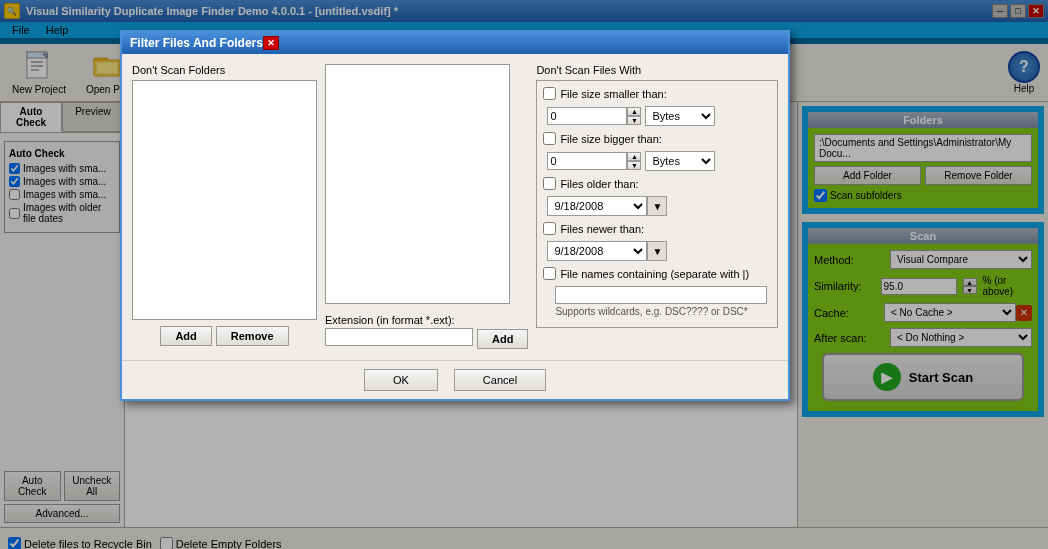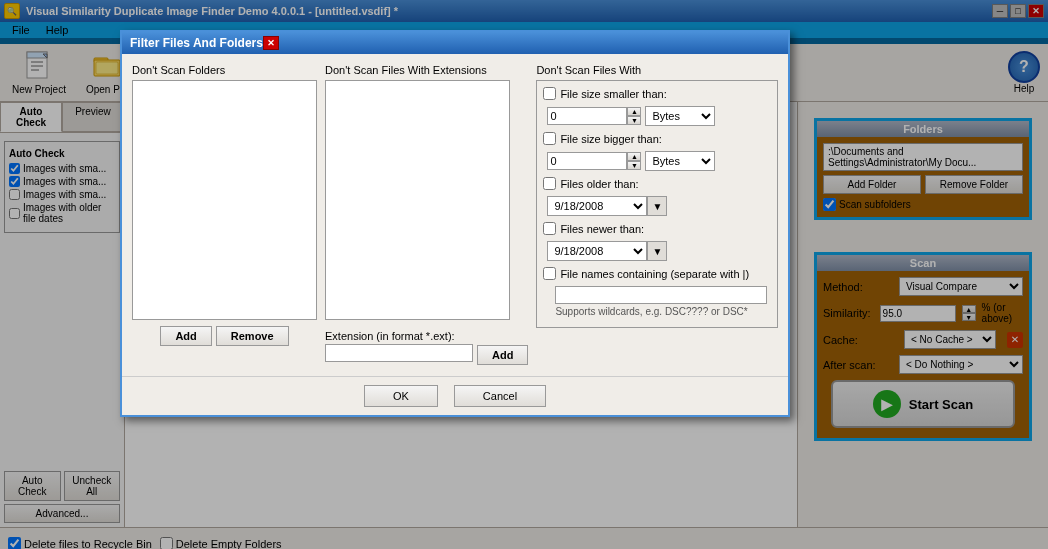--- a/index.html
+++ b/index.html
@@ -38,35 +38,35 @@
     .left-panel-buttons { padding: 4px; display: flex; flex-direction: column; gap: 3px; }
     .panel-button-row { display: flex; gap: 3px; }
     .panel-btn { flex: 1; padding: 3px 4px; font-size: 10px; background: linear-gradient(to bottom, #f5f5f5, #e0ddd8); border: 1px solid #999; cursor: pointer; }
     .adv-btn { padding: 3px 8px; font-size: 10px; background: linear-gradient(to bottom, #f5f5f5, #e0ddd8); border: 1px solid #999; cursor: pointer; width: 100%; }
     
     
     .grid-area { flex: 1; background: white; border-right: 1px solid #b0a8a0; overflow: hidden; position: relative; }
     
     
     .right-panel { width: 250px; background: #f0ede8; display: flex; flex-direction: column; }
-    .right-section { border: 3px solid #0ea5e9; margin: 16px; background: #a16207; }
+    .right-section { border: 6px solid #0ea5e9; margin: 4px; background: #84cc16; }
     .right-section-title { background: linear-gradient(to bottom, #b0b8c8, #8090a8); color: white; font-weight: bold; font-size: 11px; padding: 2px 6px; text-align: center; }
     .right-section-content { padding: 6px; }
     .folder-path { background: white; border: 1px solid #999; padding: 2px 4px; font-size: 10px; margin-bottom: 4px; min-height: 16px; }
     .right-btn-row { display: flex; gap: 4px; margin-bottom: 4px; justify-content: space-between; }
     .right-btn { flex: 1; padding: 3px 6px; font-size: 10px; background: linear-gradient(to bottom, #f5f5f5, #e0ddd8); border: 1px solid #999; cursor: pointer; }
     .subfolder-row { display: flex; align-items: center; gap: 3px; font-size: 10px; }
     .scan-row { display: flex; align-items: center; gap: 6px; margin-bottom: 6px; font-size: 11px; }
     .scan-label { width: 70px; }
     .scan-select { flex: 1; padding: 2px; font-size: 10px; border: 1px solid #999; background: white; }
     .scan-number { width: 76px; padding: 2px; font-size: 10px; border: 1px solid #999; }
     .scan-percent { font-size: 10px; }
     .spin-btn { display: flex; flex-direction: column; }
     .spin-arrow { width: 14px; height: 8px; background: linear-gradient(to bottom, #f5f5f5, #e0ddd8); border: 1px solid #999; display: flex; align-items: center; justify-content: center; font-size: 7px; cursor: pointer; }
-    .cache-row { display: flex; align-items: center; gap: 11px; margin-bottom: 6px; }
+    .cache-row { display: flex; align-items: center; gap: 0; margin-bottom: 6px; }
     .cache-icon { width: 16px; height: 16px; background: #cc3300; border-radius: 2px; display: flex; align-items: center; justify-content: center; color: white; font-size: 10px; cursor: pointer; }
     .start-scan-btn { background: linear-gradient(to bottom, #f0f0f0, #d8d8d8); border: 2px solid #999; border-radius: 6px; padding: 8px 16px; display: flex; align-items: center; justify-content: center; gap: 8px; cursor: pointer; margin: 4px 8px; font-size: 13px; font-weight: bold; }
     .play-icon { width: 28px; height: 28px; background: #22aa22; border-radius: 50%; display: flex; align-items: center; justify-content: center; color: white; font-size: 14px; }
     
     
     .bottom-bar { background: #f0ede8; border-top: 1px solid #b0a8a0; padding: 4px 8px; display: flex; align-items: center; gap: 8px; height: 32px; }
     .bottom-checkbox { display: flex; align-items: center; gap: 3px; font-size: 11px; }
     
     
     .help-btn { display: flex; flex-direction: column; align-items: center; padding: 4px; cursor: pointer; font-size: 10px; }
@@ -278,21 +278,20 @@
         <div class="modal-col">
           <div class="modal-col-title">Don't Scan Folders</div>
           <div class="modal-listbox"></div>
           <div class="modal-btn-row">
             <button class="modal-btn">Add</button>
             <button class="modal-btn">Remove</button>
           </div>
         </div>
 
         <div class="modal-col">
-          <div class="modal-col-title">Don't Scan Files With Extensions</div>
           <div class="modal-listbox"></div>
           <div style="margin-top:4px;">
             <div class="ext-label">Extension (in format *.ext):</div>
             <div style="display:flex;gap:4px;align-items:center;">
               <input type="text" class="ext-input" style="flex: 1 1 0%;">
               <button class="modal-btn">Add</button>
             </div>
           </div>
         </div>
 

